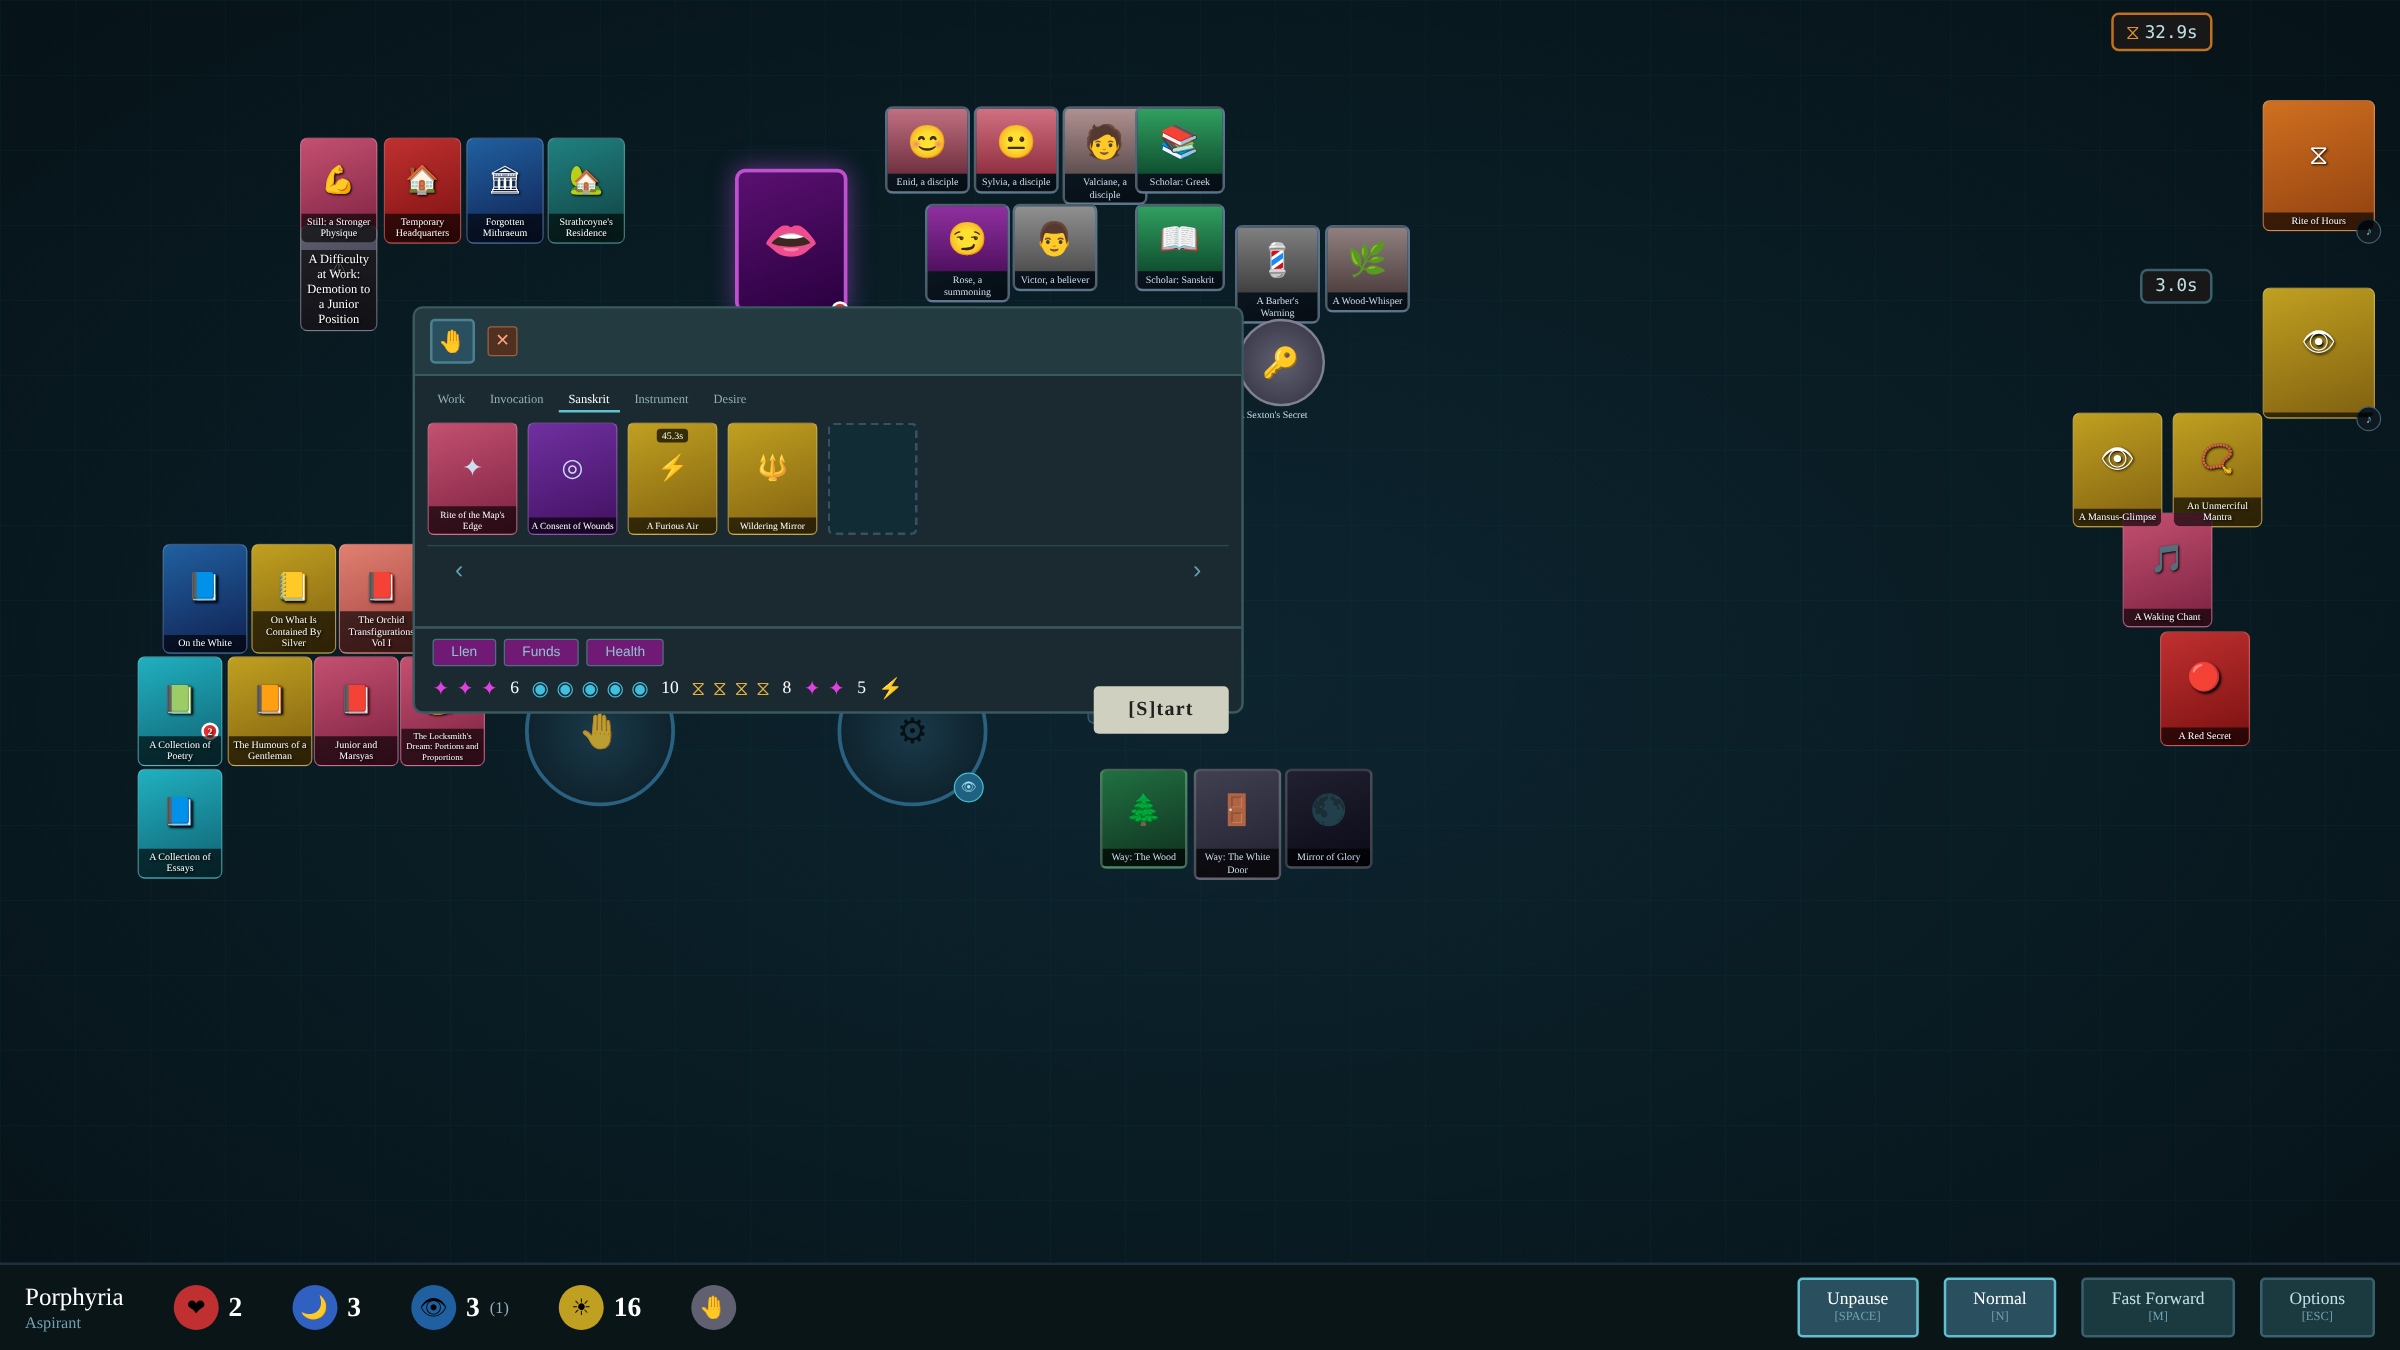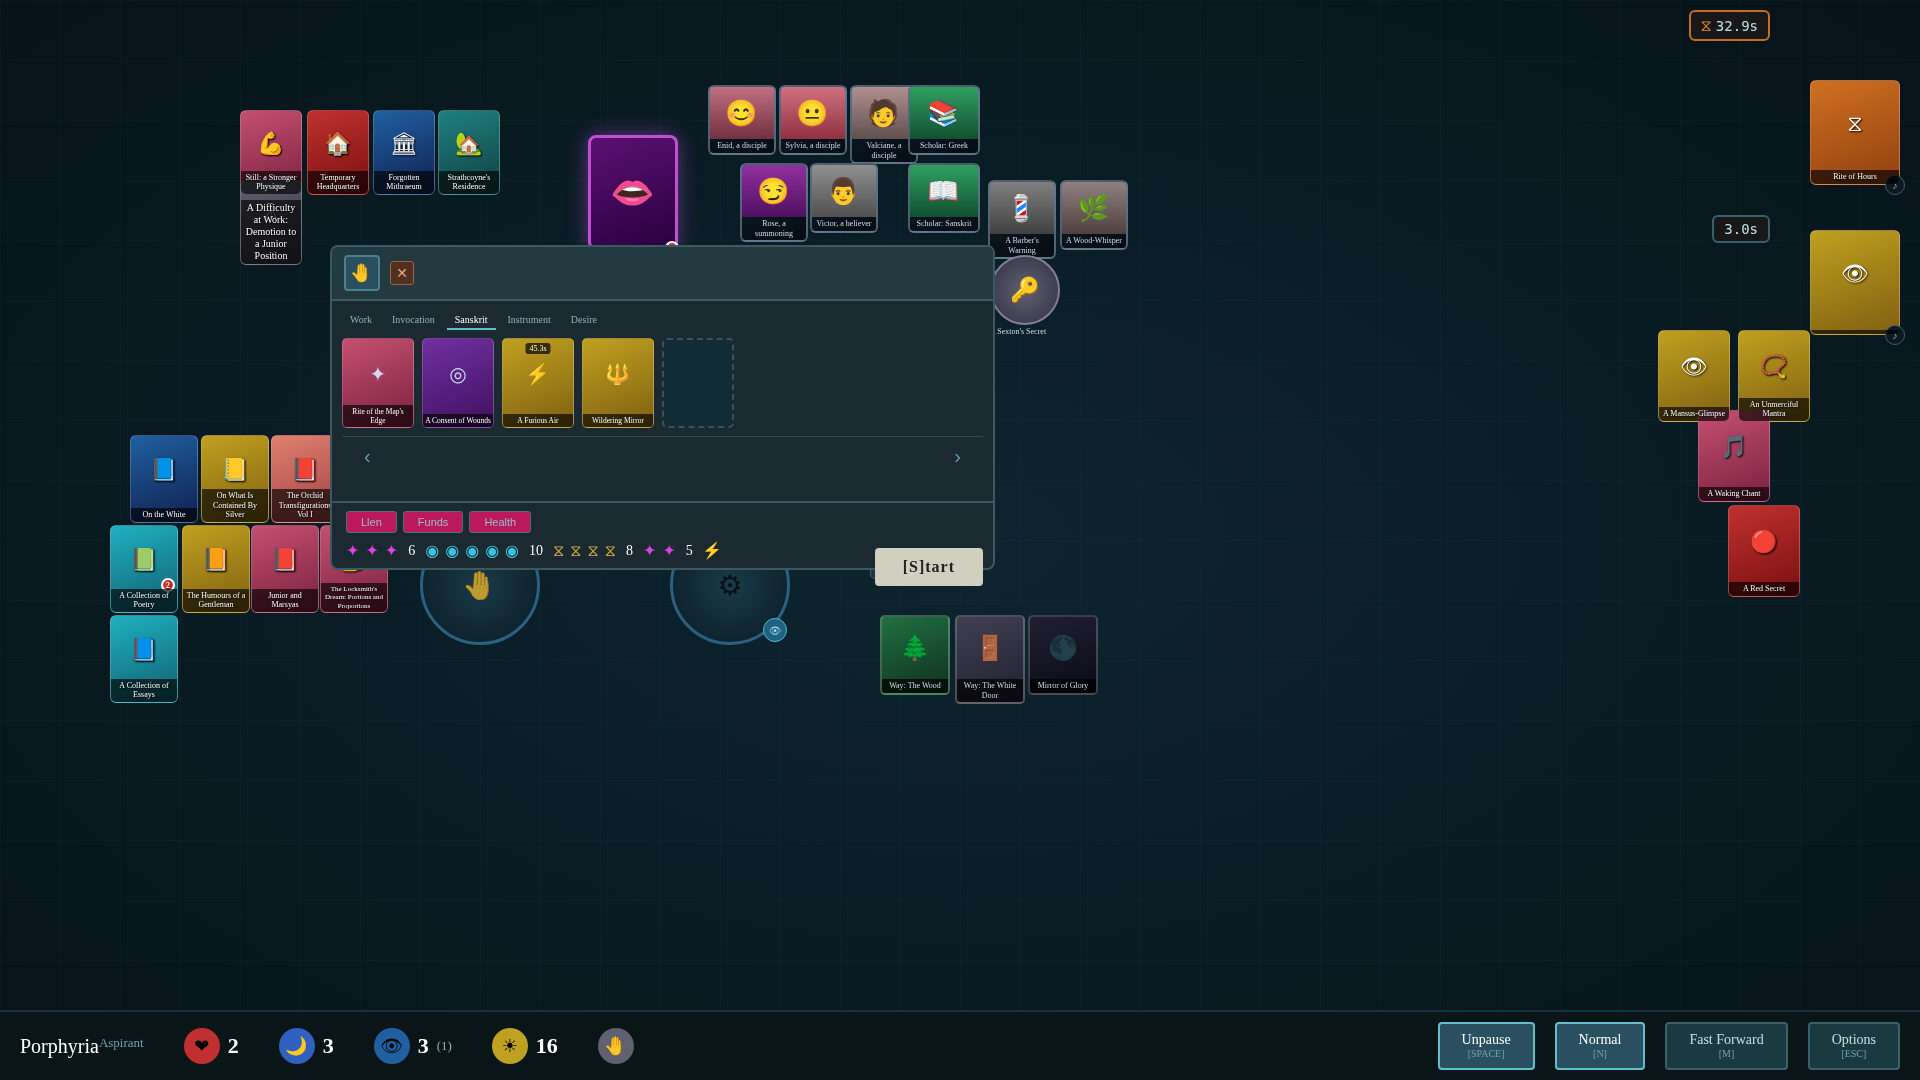--- a/index.html
+++ b/index.html
@@ -240,21 +240,21 @@
     .dialog-footer {
       border-top: 2px solid #3a5a60;
       padding: 8px 14px;
     }
     .footer-buttons-row {
       display: flex;
       gap: 6px;
       margin-bottom: 8px;
     }
     .footer-btn {
-      background: #be185d;
+      background: #701a75;
       border: 1px solid #4a7080;
       color: #90c0d0;
       font-size: 11px;
       padding: 4px 14px;
       border-radius: 3px;
       cursor: pointer;
     }
     .resource-bar {
       display: flex;
       align-items: center;
@@ -287,21 +287,21 @@
       background: #0a1518;
       border-top: 2px solid #1a3040;
       display: flex;
       align-items: center;
       padding: 0 20px;
       gap: 20px;
       z-index: 200;
     }
     .player-info {
       display: flex;
-      flex-direction: row;
+      flex-direction: column;
     }
     .player-name {
       font-size: 20px;
       color: #fff;
       font-family: 'Georgia', serif;
     }
     .player-title {
       font-size: 13px;
       color: #70a0b0;
     }

